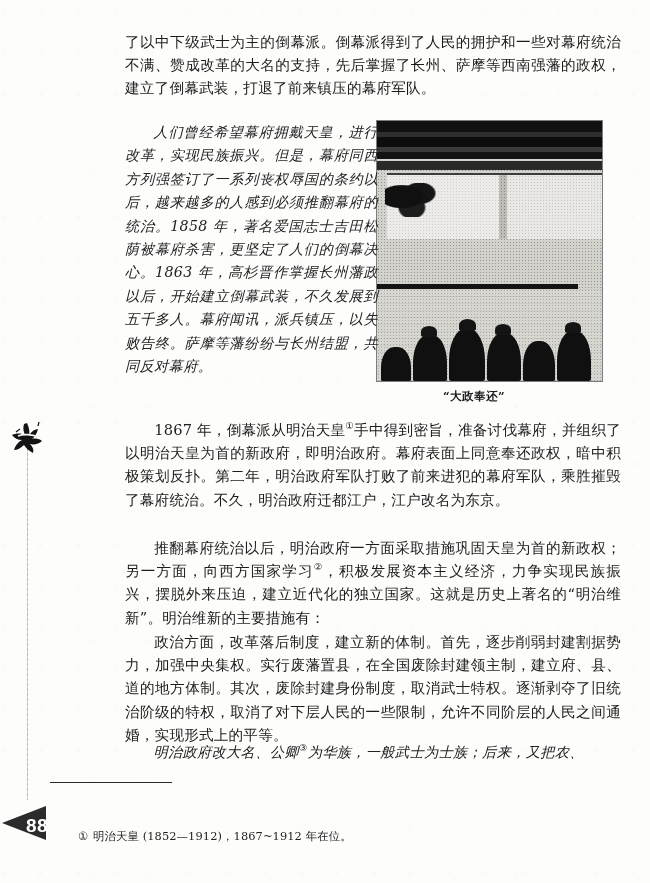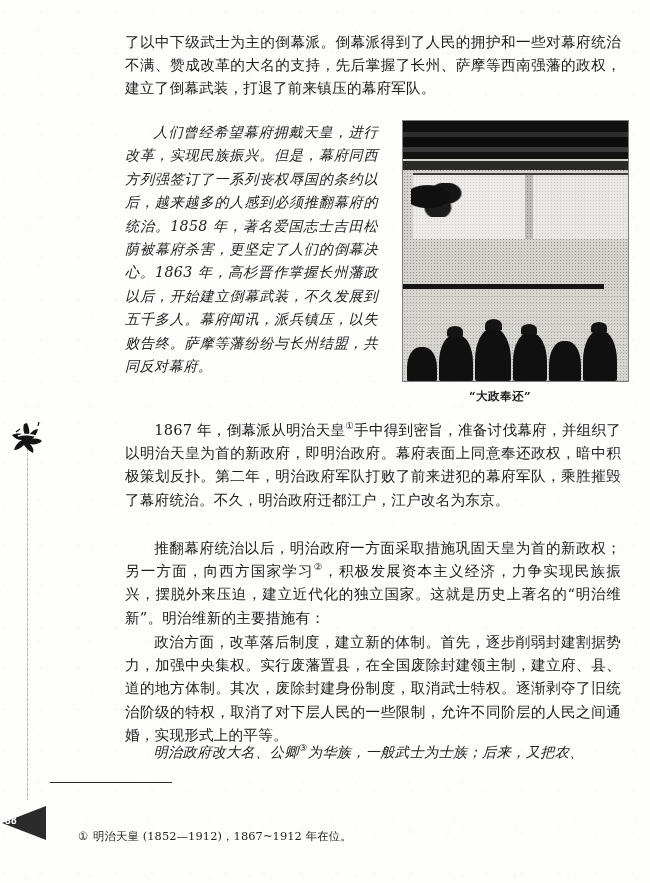--- a/index.html
+++ b/index.html
@@ -65,23 +65,23 @@
     height: 34px;
   }
   #page-number-pennant .flag {
     position: absolute;
     inset: 0;
     background: #2b2b2b;
     clip-path: polygon(100% 0%, 100% 100%, 0% 50%);
   }
   #page-number-pennant .num {
     position: absolute;
-    left: 3px;
+    left: 24px;
     top: 9px;
-    font-size: 10px;
+    font-size: 19px;
     font-weight: bold;
     color: #ffffff;
     letter-spacing: .5px;
     font-family: "Liberation Sans", sans-serif;
   }
 
   
   .col {
     position: absolute;
     left: 125px;
@@ -119,21 +119,21 @@
   #wrap-col {
     position: absolute;
     left: 125px;
     top: 121px;
     width: 253px;
   }
 
   
   #illustration-block {
     position: absolute;
-    left: 402px;
+    left: 376px;
     top: 120px;
     width: 196px;
   }
   #illustration {
     position: relative;
     width: 227px;
     height: 262px;
     overflow: hidden;
     background: #cfcfcf;
     border: 1px solid #7d7d7d;

